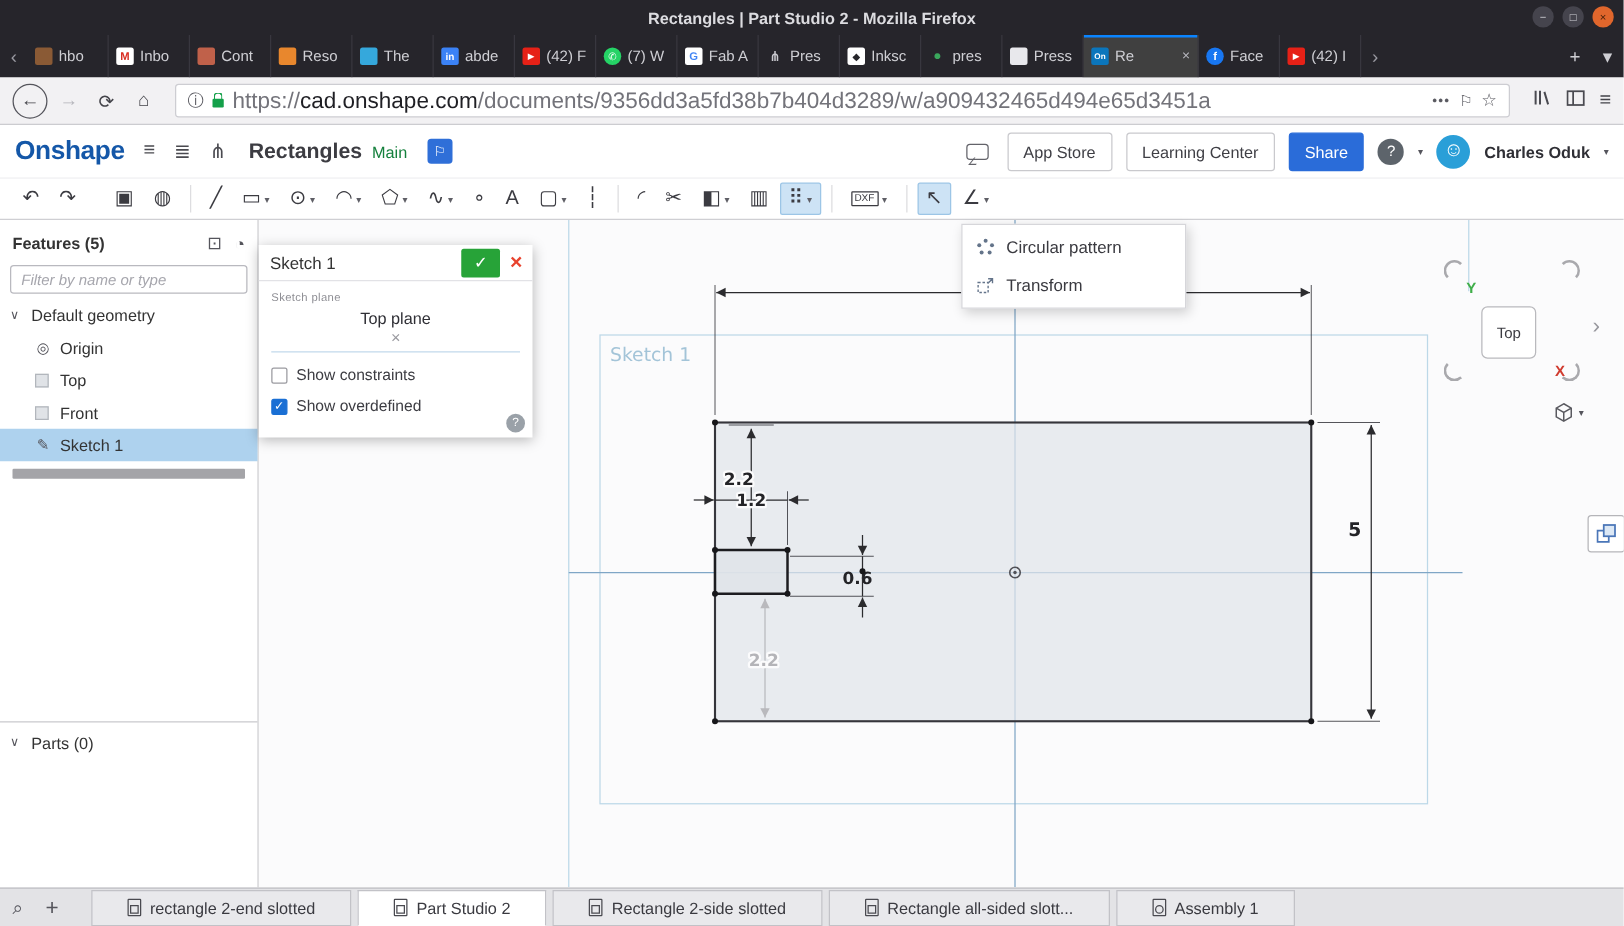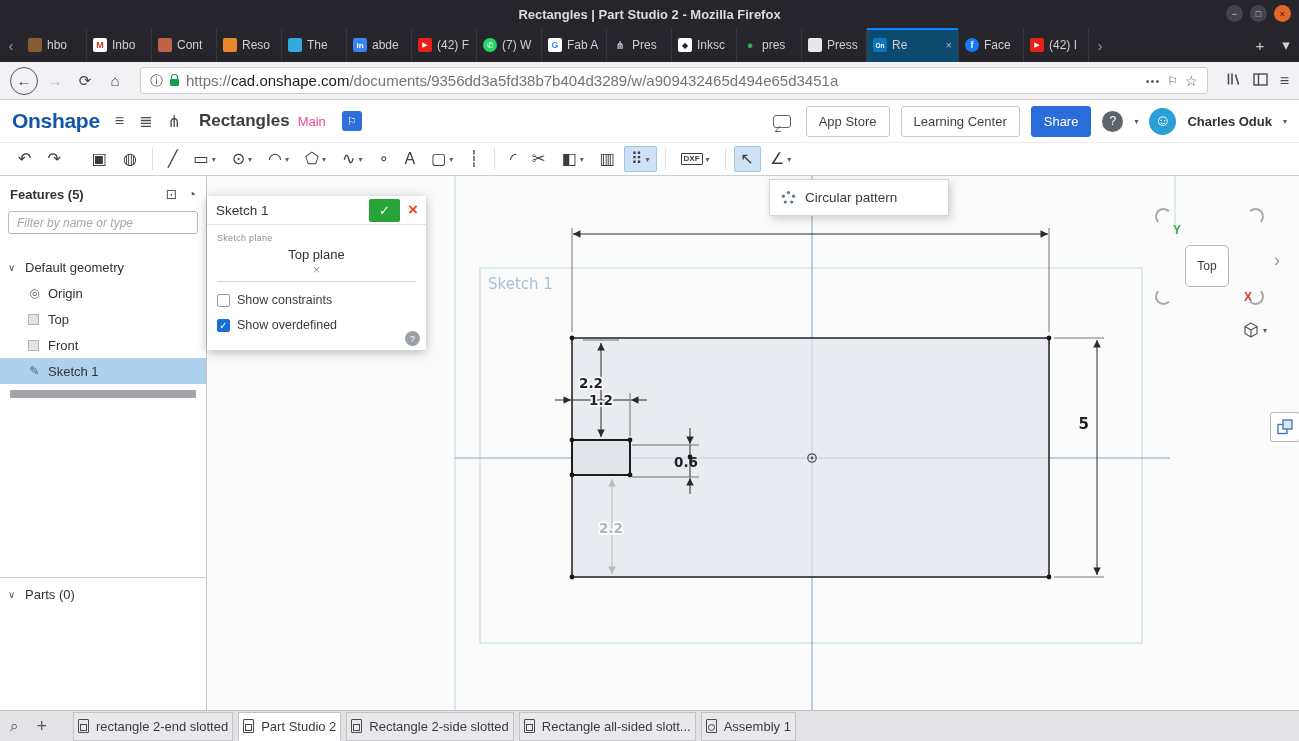--- a/index.html
+++ b/index.html
@@ -10,76 +10,76 @@
   .win-title{color:#dcdce0;font-size:13px;font-weight:700;}
   .win-controls{position:absolute;right:8px;top:5px;display:flex;gap:7px;}
   .wc{width:17px;height:17px;border-radius:50%;display:flex;align-items:center;justify-content:center;font-size:9px;color:#cfcfd4;background:#45444d;cursor:default;}
   .wc.close{background:#e0662c;color:#3c1c07;}
 
   
   .tabstrip{position:absolute;top:28px;left:0;height:34px;width:100%;background:#26252b;display:flex;align-items:stretch;}
   .tscroll{width:22px;display:flex;align-items:center;justify-content:center;color:#9a9aa2;font-size:15px;}
   .fftab{width:65px;min-width:65px;display:flex;align-items:center;gap:5px;padding:0 6px;border-right:1px solid #38373f;color:#cfcfd4;font-size:12px;overflow:hidden;cursor:default;}
   .fflabel{white-space:nowrap;overflow:hidden;flex:1;}
-  .fftab.active{width:92px;min-width:92px;background:#0c4a6e;box-shadow:inset 0 2px 0 #0a84ff;}
+  .fftab.active{width:92px;min-width:92px;background:#404040;box-shadow:inset 0 2px 0 #0a84ff;}
   .ffico{width:14px;height:14px;min-width:14px;border-radius:2px;font-size:9px;font-weight:700;display:flex;align-items:center;justify-content:center;}
   .ffclose{color:#b9b9c0;font-size:11px;padding-left:1px;}
   .ts-spacer{flex:1;}
   .ts-btn{width:26px;display:flex;align-items:center;justify-content:center;color:#cfcfd4;font-size:15px;}
 
   
   .navbar{position:absolute;top:62px;left:0;height:38px;width:100%;background:#f2f1f3;border-bottom:1px solid #ccccd0;display:flex;align-items:center;padding:0 10px;gap:4px;}
   .navbtn{width:26px;height:26px;display:flex;align-items:center;justify-content:center;font-size:15px;color:#44444a;}
   .navbtn.back{border:1.5px solid #55555c;border-radius:50%;width:28px;height:28px;}
   .navbtn.disabled{color:#b4b4ba;}
   .urlbar{flex:1;height:27px;background:#fff;border:1px solid #cdcdd2;border-radius:3px;display:flex;align-items:center;padding:0 9px;gap:7px;margin:0 8px;}
   .url-info{color:#5a5a61;font-size:13px;}
   .lock{width:9px;height:7px;background:#14a04a;border-radius:1px;position:relative;margin-top:4px;}
   .lock::before{content:"";position:absolute;width:5px;height:5px;border:1.5px solid #14a04a;border-bottom:none;border-radius:3px 3px 0 0;left:1px;top:-5px;}
-  .url-text{flex:1;font-size:15px;color:#73737a;white-space:nowrap;overflow:hidden;}
+  .url-text{flex:1;font-size:18px;color:#73737a;white-space:nowrap;overflow:hidden;}
   .url-host{color:#1f1f24;}
   .url-act{color:#5a5a61;font-size:11px;letter-spacing:1px;}
   .url-flag{color:#5a5a61;font-size:12px;}
   .url-star{color:#5a5a61;font-size:14px;}
   .nav-right{display:flex;align-items:center;gap:12px;margin-left:6px;}
   .nav-menu{color:#44444a;font-size:16px;}
 
   
   .osheader{position:absolute;top:100px;left:0;height:43px;width:100%;background:#fff;display:flex;align-items:center;padding:0 12px;border-bottom:1px solid #ededf0;}
   .logo{font-size:21px;font-weight:700;color:#1457a8;letter-spacing:-0.3px;}
   .hicon{color:#4a4a50;font-size:16px;margin-left:15px;}
   .doctitle{font-size:17px;color:#3c3c42;font-weight:700;margin-left:18px;}
-  .workspace{font-size:13px;color:#ec4899;margin-left:8px;}
+  .workspace{font-size:13px;color:#15803d;margin-left:8px;}
   .follow{width:20px;height:20px;background:#2f6fd8;border-radius:3px;color:#fff;font-size:11px;display:flex;align-items:center;justify-content:center;margin-left:16px;}
   .hright{margin-left:auto;display:flex;align-items:center;gap:11px;}
   .bubble{width:18px;height:13px;border:1.7px solid #63636a;border-radius:3px;position:relative;margin-right:4px;}
   .bubble::after{content:"";position:absolute;left:3px;bottom:-5px;width:5px;height:5px;border-left:1.7px solid #63636a;border-bottom:1.7px solid #63636a;transform:skew(-38deg);}
   .obtn{border:1px solid #c9c9cd;border-radius:3px;background:#fff;color:#3f3f45;font-size:13px;padding:7px 12px;cursor:default;}
   .obtn.share{background:#2a6cd9;border-color:#2a6cd9;color:#fff;}
   .helpcircle{width:21px;height:21px;border-radius:50%;background:#5d646b;color:#fff;font-size:12px;display:flex;align-items:center;justify-content:center;}
   .caret{font-size:8px;color:#55555c;}
   .avatar{width:27px;height:27px;border-radius:50%;background:#2a9fd8;color:#fff;font-size:16px;display:flex;align-items:center;justify-content:center;}
   .uname{font-size:13px;color:#2f2f35;font-weight:600;}
 
   
   .toolbar{position:absolute;top:143px;left:0;height:33px;width:100%;background:#fff;border-bottom:1px solid #cfcfd3;display:flex;align-items:center;padding:0 10px;}
   .tbtn{height:26px;display:flex;align-items:center;justify-content:center;padding:0 6px;border:1px solid transparent;border-radius:2px;margin:0 1px;cursor:default;}
   .tbtn .g{font-size:16px;color:#3b3b41;line-height:1;}
   .tbtn.active{background:#cde3f5;border-color:#9cc5e6;}
   .tbtn.gap{margin-left:16px;}
   .tcaret{font-size:8px;color:#5f5f66;margin-left:3px;}
   .tdiv{width:1px;height:22px;background:#dddde0;margin:0 7px;}
-  .tbtn.dxf .g{font-size:8px;font-weight:700;border:1.2px solid #3b3b41;padding:1px 2px;border-radius:1px;}
+  .tbtn.dxf .g{font-size:8px;font-weight:400;border:1.2px solid #3b3b41;padding:1px 2px;border-radius:1px;}
 
   
   .features{position:absolute;left:0;top:176px;width:207px;height:534px;background:#fff;border-right:1px solid #c6c6ca;}
   .fhead{display:flex;align-items:center;padding:10px 10px 4px;}
   .ftitle{font-size:13px;font-weight:700;color:#333;flex:1;}
   .fhico{color:#55555c;font-size:14px;margin-left:10px;}
-  .fsearch{margin:5px 8px 20px;}
+  .fsearch{margin:5px 8px 4px;}
   .fsearch input{width:100%;height:23px;border:1px solid #b9b9bf;border-radius:3px;padding:0 8px;font-size:12px;color:#333;outline:none;font-family:inherit;}
   .fsearch input::placeholder{color:#a6a6ad;font-style:italic;}
   .frow{height:26px;display:flex;align-items:center;padding:0 8px;font-size:13px;color:#333;gap:7px;}
   .chev{font-size:10px;color:#55555c;width:10px;}
   .fitem{padding-left:28px;}
   .fitem.selected{background:#aed2ee;}
   .ficon{color:#55555c;font-size:12px;width:13px;text-align:center;}
   .plane-ic{width:11px;height:11px;background:#e0e3e7;border:1px solid #b2b6bc;margin-right:2px;}
   .rollback{height:8px;background:#a4a4a8;margin:6px 10px 0 10px;border-radius:1px;}
   .parts-sec{position:absolute;top:401px;left:0;right:0;border-top:1px solid #c9c9cd;padding-top:3px;}
@@ -137,21 +137,21 @@
   
   .pmenu{position:absolute;left:769px;top:179px;width:180px;background:#fff;border:1px solid #d6d6da;box-shadow:2px 3px 9px rgba(0,0,0,.18);z-index:30;padding:2px 0;}
   .pmi{display:flex;align-items:center;gap:9px;height:31px;padding:0 11px;font-size:13.5px;color:#3a3a40;cursor:default;}
 
   
   .bottombar{position:absolute;left:0;bottom:0;width:100%;height:31px;background:#e3e3e6;border-top:1px solid #bfbfc4;display:flex;align-items:center;padding:0 10px;}
   .bicon{color:#55555c;font-size:15px;}
   .bicon.search{margin-right:18px;}
   .bicon.plus{font-size:18px;margin-right:26px;}
   .btabs{display:flex;align-items:center;}
-  .btab{display:flex;align-items:center;gap:7px;height:29px;padding:0 4px;border:1px solid #c2c2c7;background:#e9e9ec;font-size:13px;color:#3a3a40;margin-right:5px;cursor:default;}
+  .btab{display:flex;align-items:center;gap:7px;height:29px;padding:0 28px;border:1px solid #c2c2c7;background:#e9e9ec;font-size:13px;color:#3a3a40;margin-right:5px;cursor:default;}
   .btab.active{background:#fff;border-bottom-color:#fff;}
   .docic{width:11px;height:14px;border:1.5px solid #4a4a50;border-radius:1px;position:relative;}
   .docic::after{content:"";position:absolute;left:1px;bottom:1px;width:5px;height:5px;border:1.2px solid #4a4a50;}
   .docic.asm::after{border-radius:50%;}
 </style>
 </head>
 <body>
 
 <div class="titlebar">
   <span class="win-title">Rectangles | Part Studio 2 - Mozilla Firefox</span>
@@ -533,20 +533,27 @@
         <g fill="#64748a">
           <circle cx="7.5" cy="2.6" r="1.6"></circle>
           <circle cx="12.6" cy="6.2" r="1.6"></circle>
           <circle cx="10.7" cy="12" r="1.6"></circle>
           <circle cx="4.3" cy="12" r="1.6"></circle>
           <circle cx="2.4" cy="6.2" r="1.6"></circle>
         </g>
       </svg>
     <span>Circular pattern</span>
   </div>
+  <div class="pmi">
+    <svg width="15" height="15">
+        <rect x="1.5" y="5" width="8" height="8" fill="none" stroke="#64748a" stroke-width="1.1" stroke-dasharray="2 1.5"></rect>
+        <path d="M9.5 2 h3.5 v3.5 M12.8 2.2 l-3 3" fill="none" stroke="#64748a" stroke-width="1.1"></path>
+      </svg>
+    <span>Transform</span>
+  </div>
 </div>
 
 <div class="bottombar">
   <span class="bicon search">⌕</span>
   <span class="bicon plus">+</span>
   <div class="btabs">
     <div class="btab">
       <span class="docic"></span>
       <span>rectangle 2-end slotted</span>
     </div>

